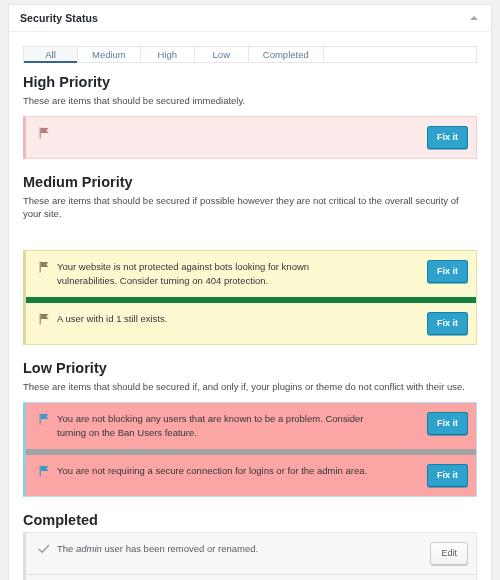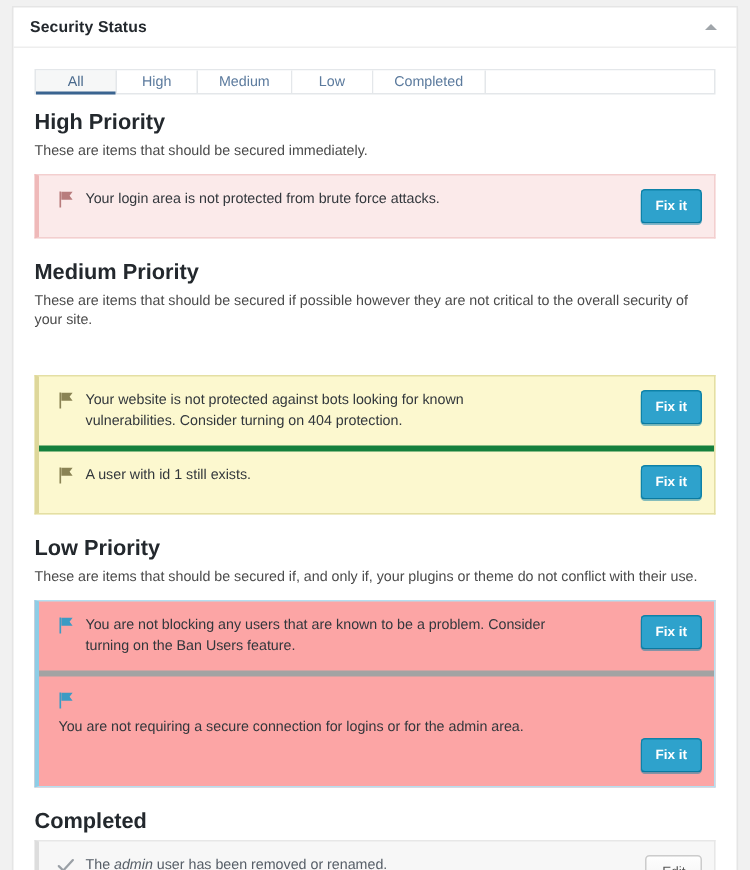--- a/index.html
+++ b/index.html
@@ -122,22 +122,22 @@
   .items.medium { border: 1px solid #e4dfa4; border-left: 3px solid #ded79a; background: #fcf8cf; margin-top: 30px; }
   .items.low    { border: 1px solid #b5dff0; border-left: 3px solid #8ecde6; background: #fca5a5; }
   .items.done   { border: 1px solid #e7e7e7; border-left: 3px solid #dddddd; background: #f7f7f7; }
 
   .item {
     display: flex;
     align-items: flex-start;
     padding: 9px 8px 9px 9px;
     min-height: 30px;
   }
-  .items.medium .item + .item { border-top: 4px solid #15803d; }
-  .items.low    .item + .item { border-top: 4px solid #a3a3a3; flex-direction: column; }
+  .items.medium .item + .item { border-top: 6px solid #15803d; }
+  .items.low    .item + .item { border-top: 6px solid #a3a3a3; }
   .items.done   .item + .item { border-top: 1px solid #e3e3e3; }
 
   .item-icon {
     width: 18px;
     flex: 0 0 18px;
     display: flex;
     align-items: flex-start;
     justify-content: center;
     padding-top: 1px;
   }
@@ -201,40 +201,39 @@
     <span class="panel-title">Security Status</span>
     <span class="collapse-toggle">
       <span class="caret-up"></span>
     </span>
   </div>
 
   <div class="panel-body">
 
     <div class="tabs" id="tabs-root">
         <div class="tab active">All</div>
+        <div class="tab">Medium</div>
         <div class="tab">High</div>
-        <div class="tab">Medium</div>
         <div class="tab">Low</div>
         <div class="tab">Completed</div>
         <div class="tab-filler"></div>
       </div>
 
     <div id="sections-root">
         <div class="section">
           <div class="section-title">High Priority</div>
           <div class="section-desc">These are items that should be secured immediately.</div>
           <div class="items high">
             <div class="item">
               <span class="item-icon">
                 <svg width="11" height="12" viewBox="0 0 11 12" aria-hidden="true">
                   <path d="M1.2 0.6 L1.2 11.4" stroke="#b87c7c" stroke-width="1.1" fill="none"></path>
                   <path d="M1.9 0.9 L9.4 0.9 L7.4 3.5 L9.4 6.1 L1.9 6.1 Z" fill="#b87c7c"></path>
                 </svg>
               </span>
-              <div class="item-text">Your login area is not protected from brute force attacks.</div>
               <div class="item-action"><button class="btn-fix">Fix it</button></div>
             </div>
           </div>
         </div>
         <div class="section">
           <div class="section-title">Medium Priority</div>
           <div class="section-desc">These are items that should be secured if possible however they are not critical to the overall security of your site.</div>
           <div class="items medium">
             <div class="item">
               <span class="item-icon">

